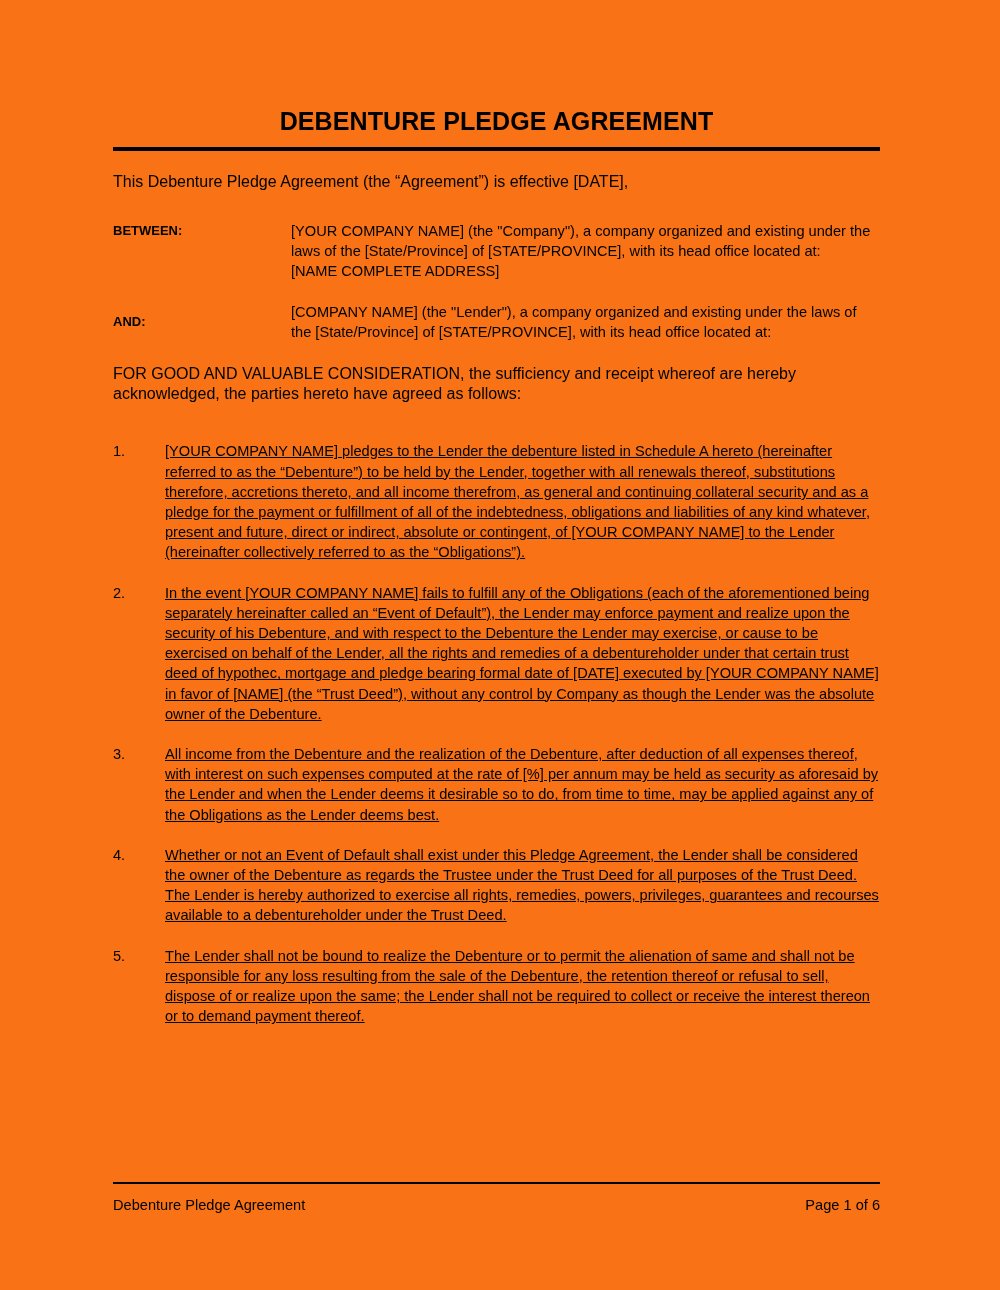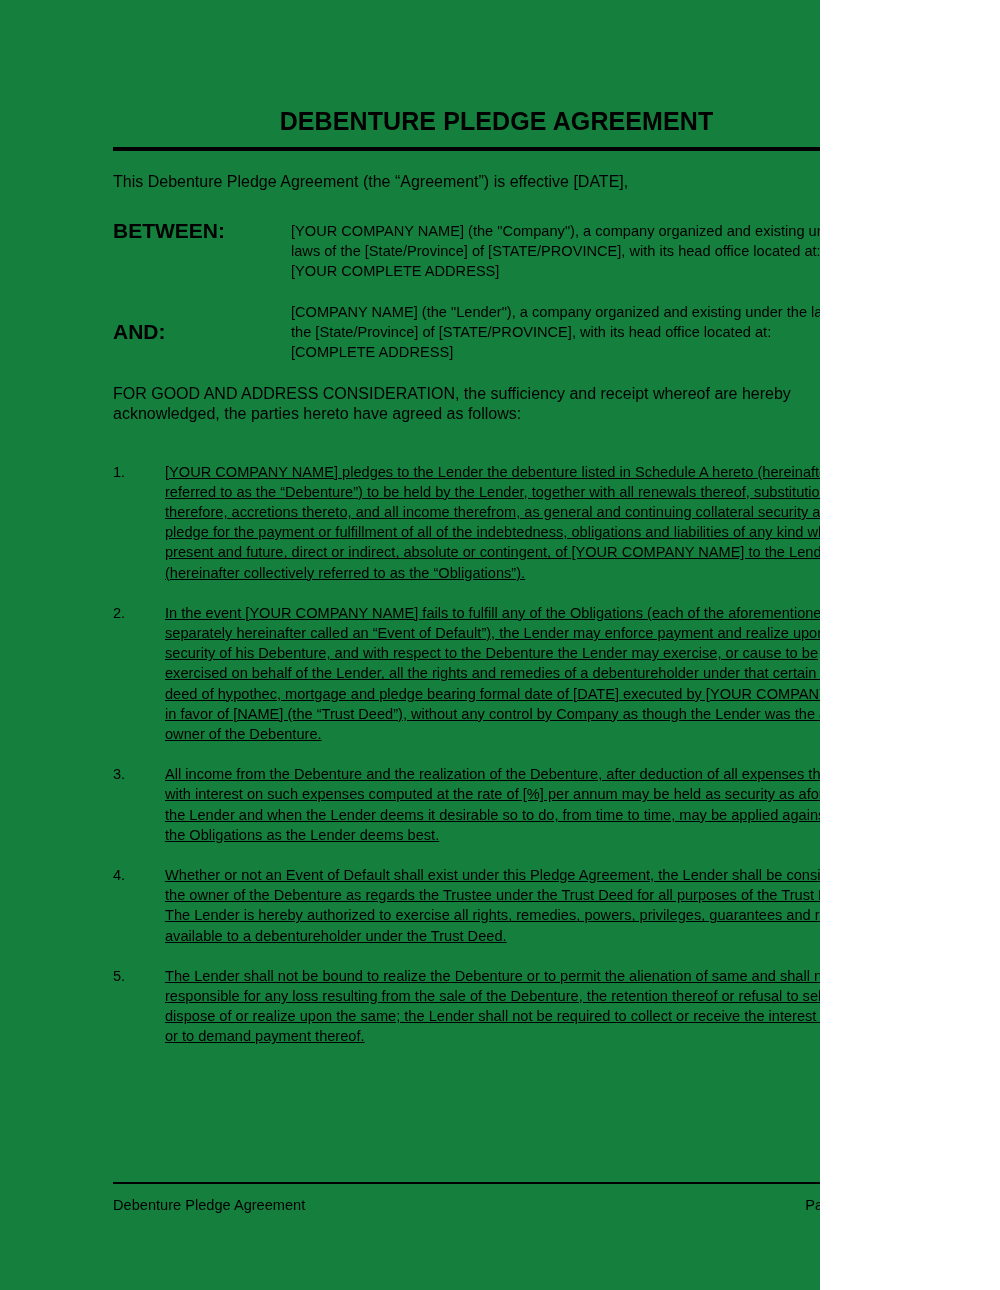--- a/index.html
+++ b/index.html
@@ -6,23 +6,23 @@
     margin: 0;
     padding: 0;
     background: #ffffff;
   }
   body {
     font-family: "Liberation Sans", sans-serif;
     color: #000000;
   }
   .page {
     position: relative;
-    width: 820px;
+    width: 1000px;
     height: 1290px;
-    background: #15803d;
+    background: #f97316;
     overflow: hidden;
     box-sizing: border-box;
   }
   .content {
     position: absolute;
     left: 113px;
     top: 0;
     width: 767px;
   }
 
@@ -61,21 +61,21 @@
     display: flex;
     align-items: flex-start;
   }
   .party-row + .party-row {
     margin-top: 20px;
     align-items: center;
   }
   .party-label {
     flex: 0 0 178px;
     font-weight: bold;
-    font-size: 21px;
+    font-size: 13px;
     line-height: 20.2px;
   }
   .party-body {
     flex: 1 1 auto;
     font-size: 14.6px;
     line-height: 20.2px;
   }
   .party-address {
     margin-top: 20px;
   }
@@ -147,38 +147,37 @@
     <p class="body-text intro">This Debenture Pledge Agreement (the “Agreement”) is effective [DATE],</p>
 
     <div class="parties">
 
       <div class="party-row">
         <div class="party-label">BETWEEN:</div>
         <div class="party-body">
           <p style="margin:0;">
             <span class="strong">[YOUR COMPANY NAME]</span><span> (the "Company"), a company organized and existing under the laws of the [State/Province] of [STATE/PROVINCE], with its head office located at:</span>
           </p>
-          <p class="party-address" style="margin:0;">[YOUR COMPLETE ADDRESS]</p>
+          <p class="party-address" style="margin:0;">[NAME COMPLETE ADDRESS]</p>
         </div>
       </div>
 
       <div class="party-row">
         <div class="party-label">AND:</div>
         <div class="party-body">
           <p style="margin:0;">
             <span class="strong">[COMPANY NAME]</span><span> (the "Lender"), a company organized and existing under the laws of the [State/Province] of [STATE/PROVINCE], with its head office located at:</span>
           </p>
-          <p class="party-address" style="margin:0;">[COMPLETE ADDRESS]</p>
         </div>
       </div>
 
     </div>
 
     <p class="body-text consideration">
-      <span class="strong">FOR GOOD AND ADDRESS CONSIDERATION</span><span>, the sufficiency and receipt whereof are hereby acknowledged, the parties hereto have agreed as follows:</span>
+      <span class="strong">FOR GOOD AND VALUABLE CONSIDERATION</span><span>, the sufficiency and receipt whereof are hereby acknowledged, the parties hereto have agreed as follows:</span>
     </p>
 
     <div class="clauses">
 
       <div class="clause">
         <div class="clause-num">1.</div>
         <div class="clause-text">[YOUR COMPANY NAME] pledges to the Lender the debenture listed in Schedule A hereto (hereinafter referred to as the “Debenture”) to be held by the Lender, together with all renewals thereof, substitutions therefore, accretions thereto, and all income therefrom, as general and continuing collateral security and as a pledge for the payment or fulfillment of all of the indebtedness, obligations and liabilities of any kind whatever, present and future, direct or indirect, absolute or contingent, of [YOUR COMPANY NAME] to the Lender (hereinafter collectively referred to as the “Obligations”).</div>
       </div>
 
       <div class="clause">

